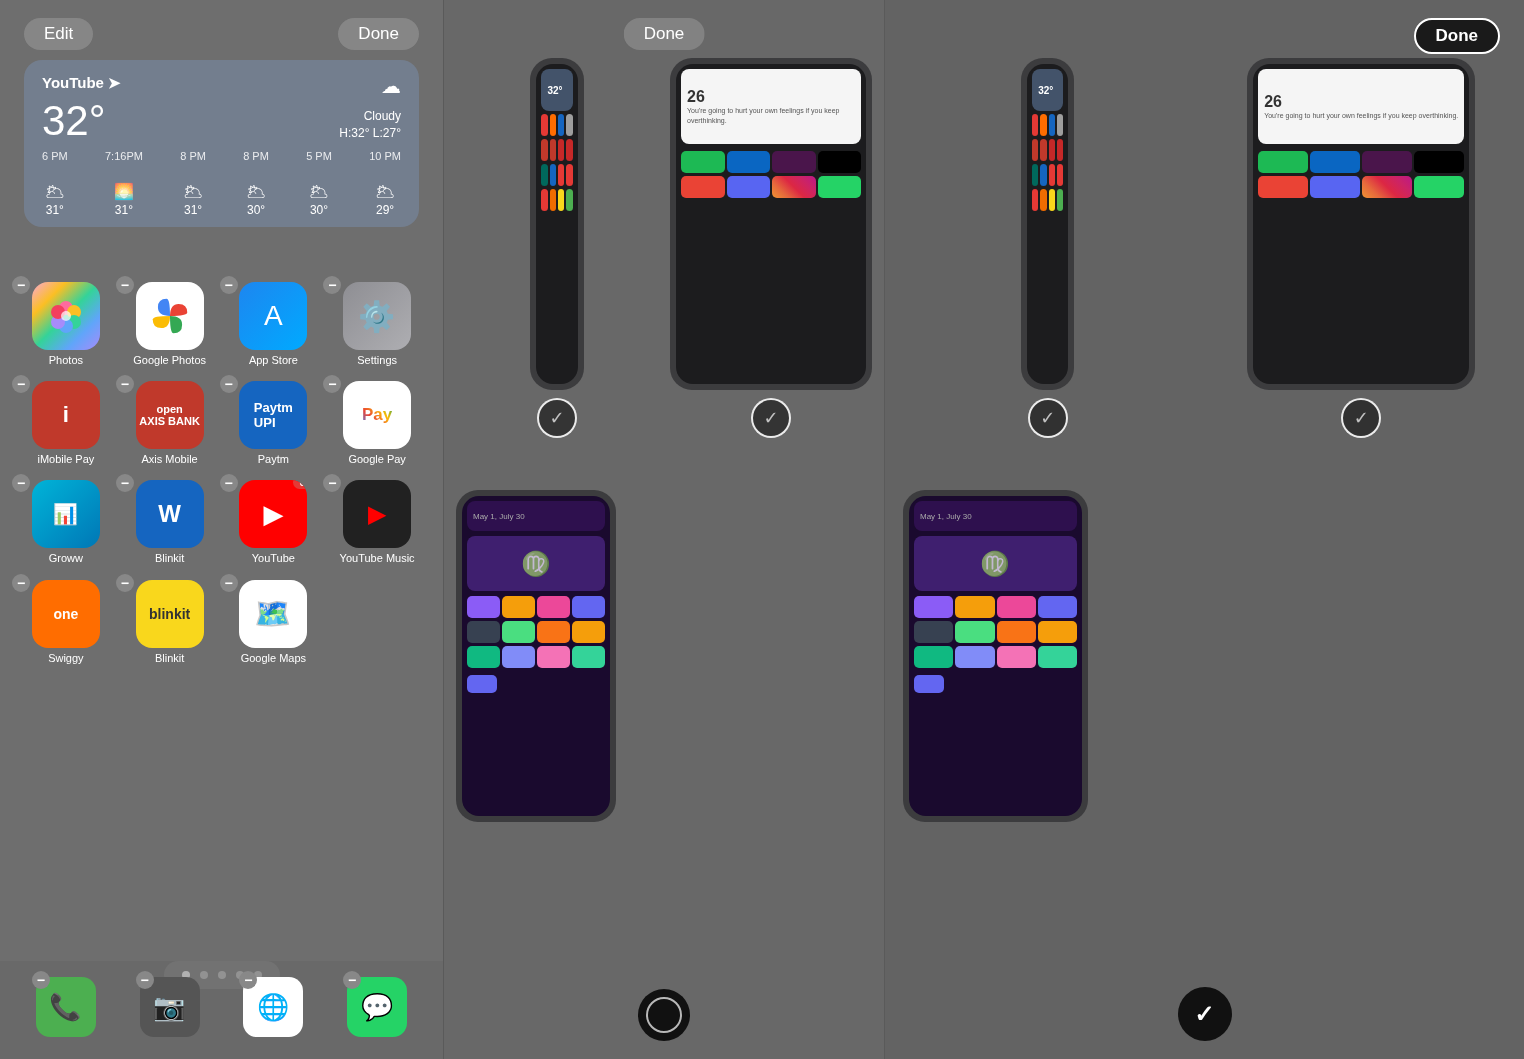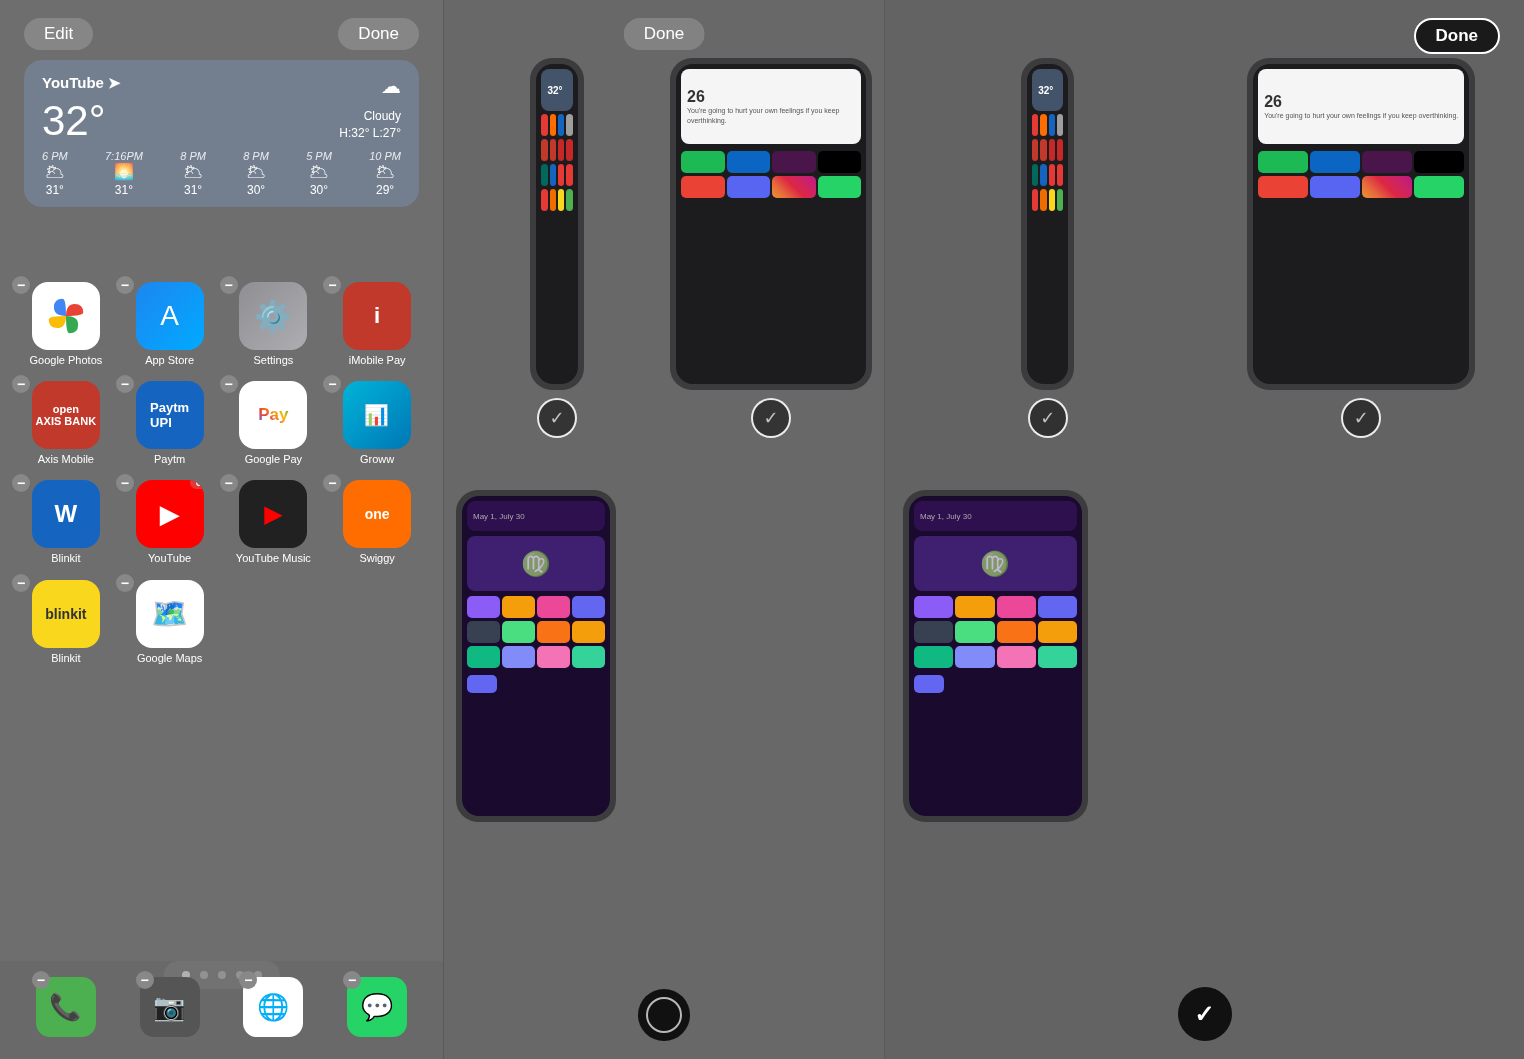--- a/index.html
+++ b/index.html
@@ -65,21 +65,21 @@
       align-items: flex-start;
       margin-bottom: 2px;
     }
     .weather-city { font-size: 15px; font-weight: 600; }
     .weather-cloud { font-size: 20px; }
     .weather-temp { font-size: 42px; font-weight: 300; line-height: 1; }
     .weather-desc { font-size: 12px; text-align: right; line-height: 1.4; }
     .weather-main { display: flex; justify-content: space-between; align-items: flex-end; margin-bottom: 8px; }
     .weather-hourly { display: flex; justify-content: space-between; }
     .weather-hour { text-align: center; font-size: 11px; }
-    .weather-hour .time { opacity: 0.85; margin-bottom: 0; font-style: italic; }
+    .weather-hour .time { opacity: 0.85; margin-bottom: 20px; }
     .weather-hour .icon { font-size: 16px; margin-bottom: 2px; }
     .weather-hour .deg { font-size: 12px; font-weight: 500; }
 
     
     .app-grid {
       position: absolute;
       top: 278px;
       left: 14px;
       right: 14px;
       display: grid;
@@ -392,20 +392,35 @@
       <div class="weather-hour">
           <div class="time">10 PM</div>
           <div class="icon">🌥</div>
           <div class="deg">29°</div>
         </div>
     </div>
   </div>
 
   <div class="app-grid">
 
+    <div class="app-item">
+      <div class="minus-badge"></div>
+      <div class="app-icon icon-photos">
+        <svg class="photos-flower" viewBox="0 0 44 44">
+            <circle cx="22" cy="14" r="7" fill="#ff6b9d"></circle>
+            <circle cx="30" cy="18" r="7" fill="#fbbf24"></circle>
+            <circle cx="30" cy="28" r="7" fill="#34d399"></circle>
+            <circle cx="22" cy="32" r="7" fill="#60a5fa"></circle>
+            <circle cx="14" cy="28" r="7" fill="#a78bfa"></circle>
+            <circle cx="14" cy="18" r="7" fill="#f43f5e"></circle>
+            <circle cx="22" cy="22" r="5" fill="rgba(255,255,255,0.7)"></circle>
+          </svg>
+      </div>
+      <span class="app-label">Photos</span>
+    </div>
 
     <div class="app-item">
       <div class="minus-badge"></div>
       <div class="app-icon icon-gphotos" style="background:#fff;">
         <svg class="gphotos-pinwheel" viewBox="0 0 44 44">
           <path d="M22 22 Q22 8 32 8 Q42 8 42 18 Q42 22 22 22Z" fill="#ea4335"></path>
           <path d="M22 22 Q36 22 36 32 Q36 42 26 42 Q22 42 22 22Z" fill="#34a853"></path>
           <path d="M22 22 Q22 36 12 36 Q2 36 2 26 Q2 22 22 22Z" fill="#fbbc05"></path>
           <path d="M22 22 Q8 22 8 12 Q8 2 18 2 Q22 2 22 22Z" fill="#4285f4"></path>
         </svg>

